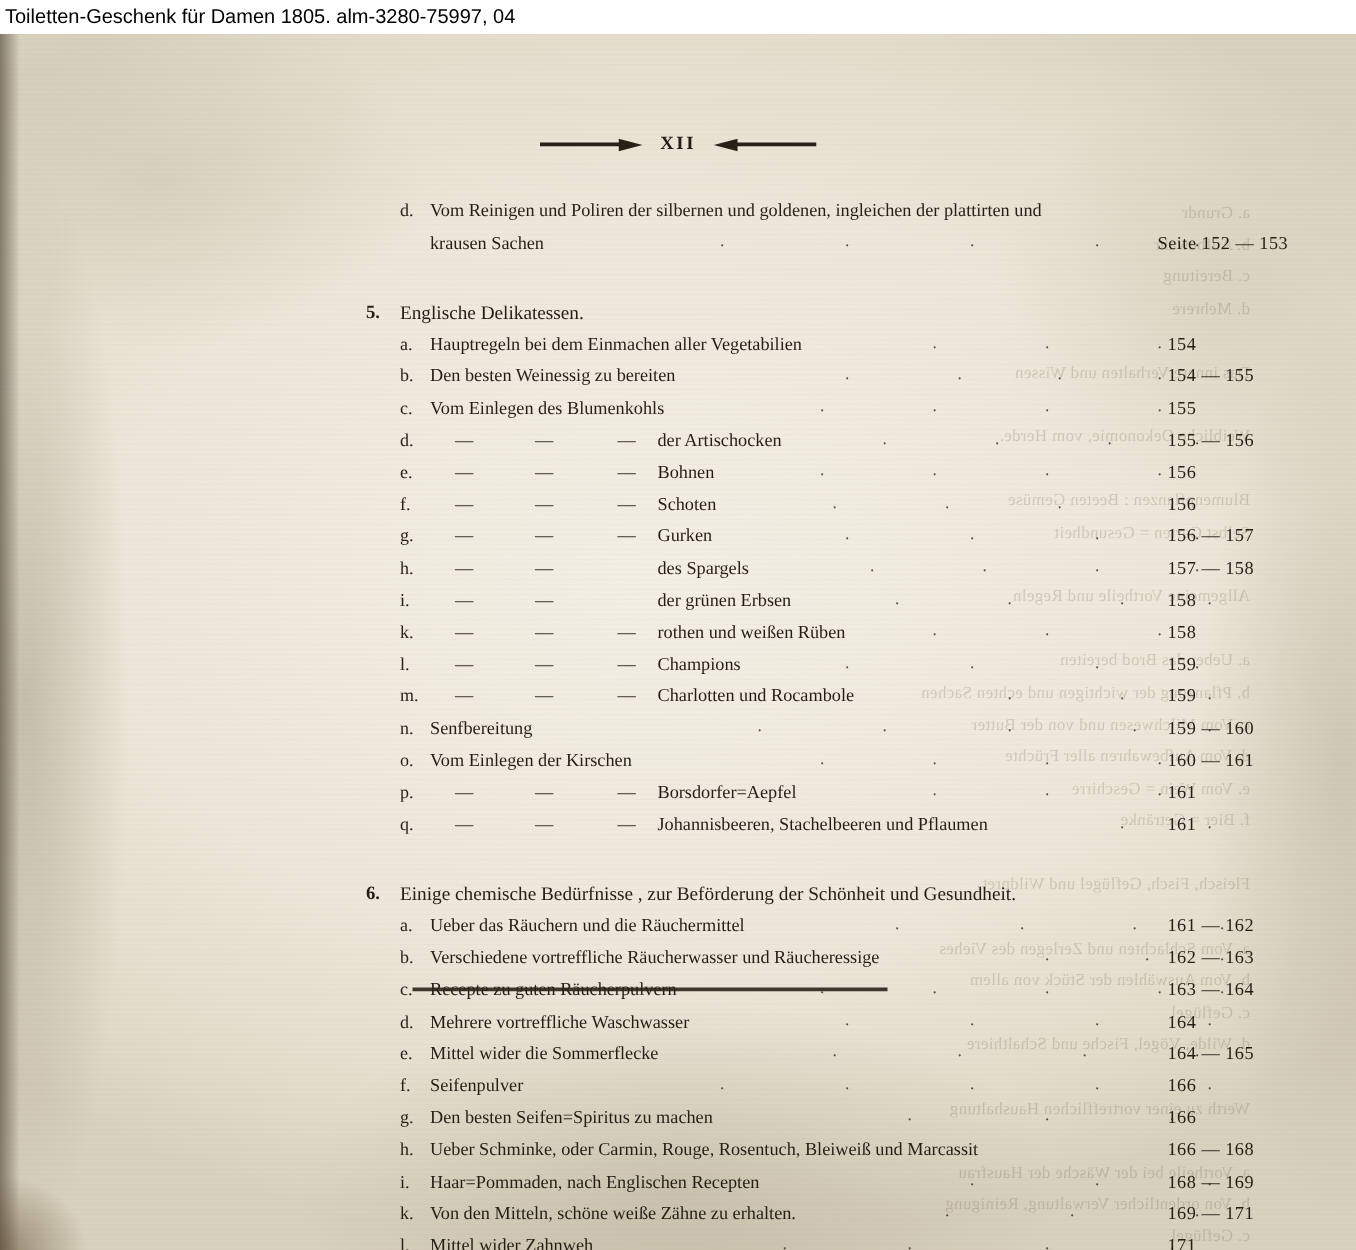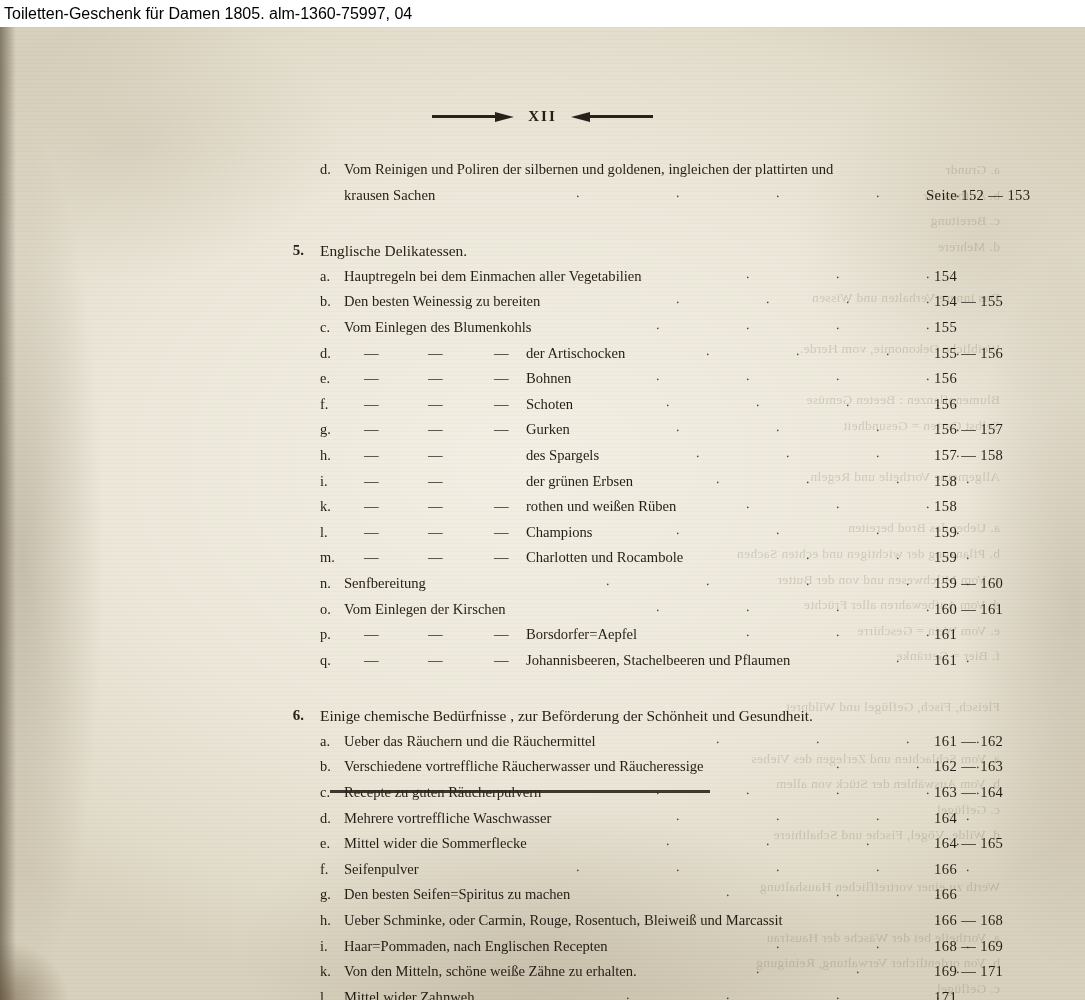--- a/index.html
+++ b/index.html
@@ -238,21 +238,21 @@
     left: 0; bottom: 0;
     width: 70px; height: 60px;
     background: radial-gradient(ellipse at 0% 100%, rgba(90,70,45,.55), rgba(90,70,45,0) 70%);
     pointer-events: none;
   }
 </style>
 </head>
 <body>
 
 <div id="caption-bar">
-  <span>Toiletten-Geschenk für Damen 1805. alm-1360-75997, 04</span>
+  <span>Toiletten-Geschenk für Damen 1805. alm-3280-75997, 04</span>
 </div>
 
 <div id="page">
 
   <div id="bleed">a. Grundr
 b. Aufbewahr
 c. Bereitung
 d. Mehrere
 
 Das innere Verhalten und Wissen

